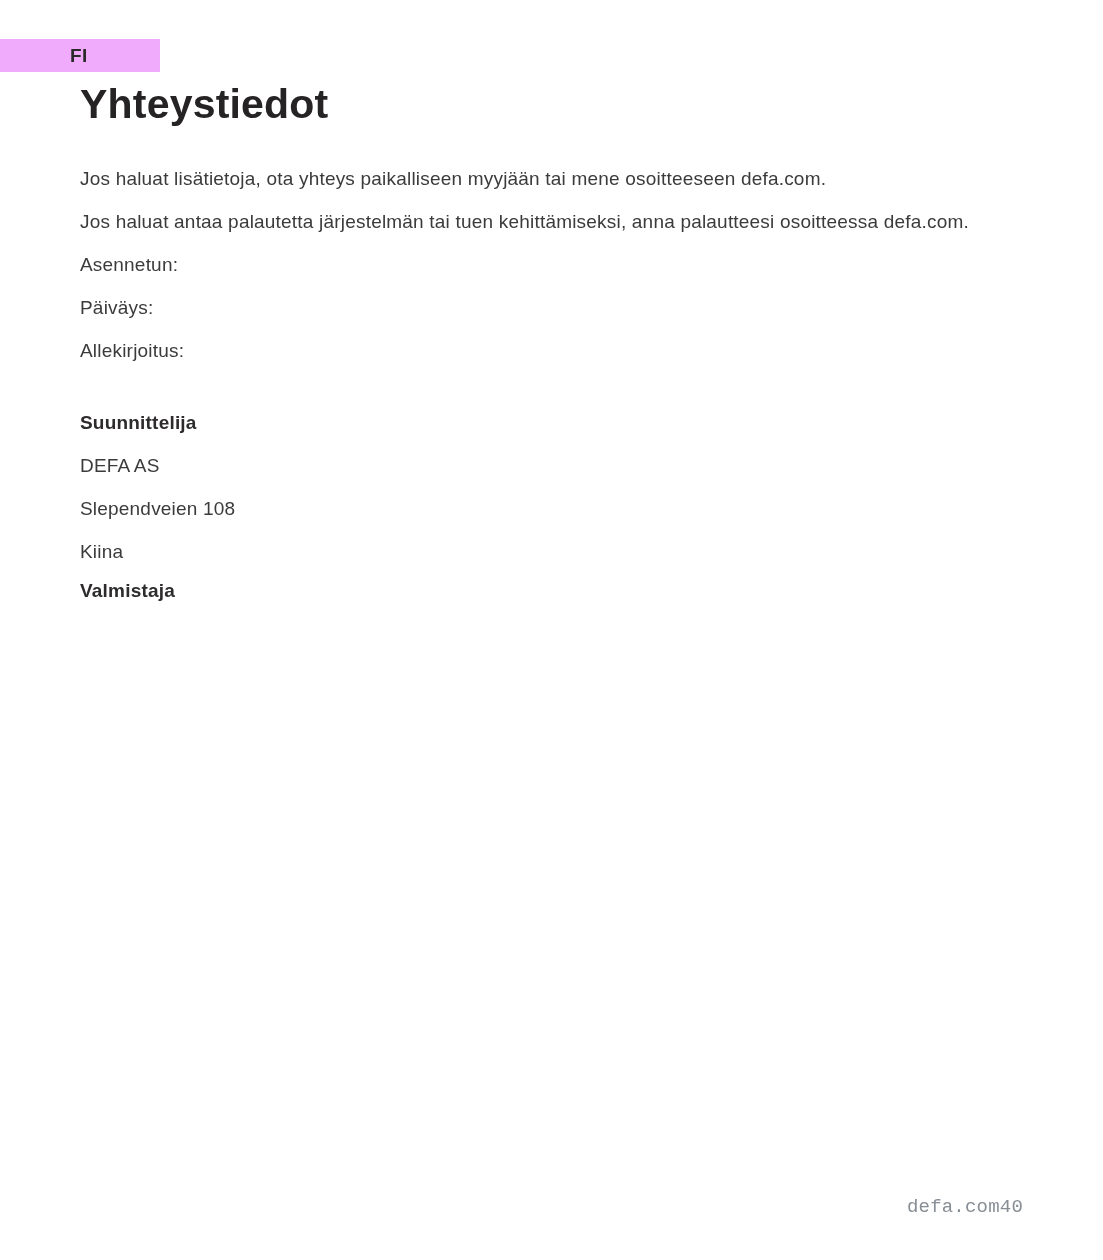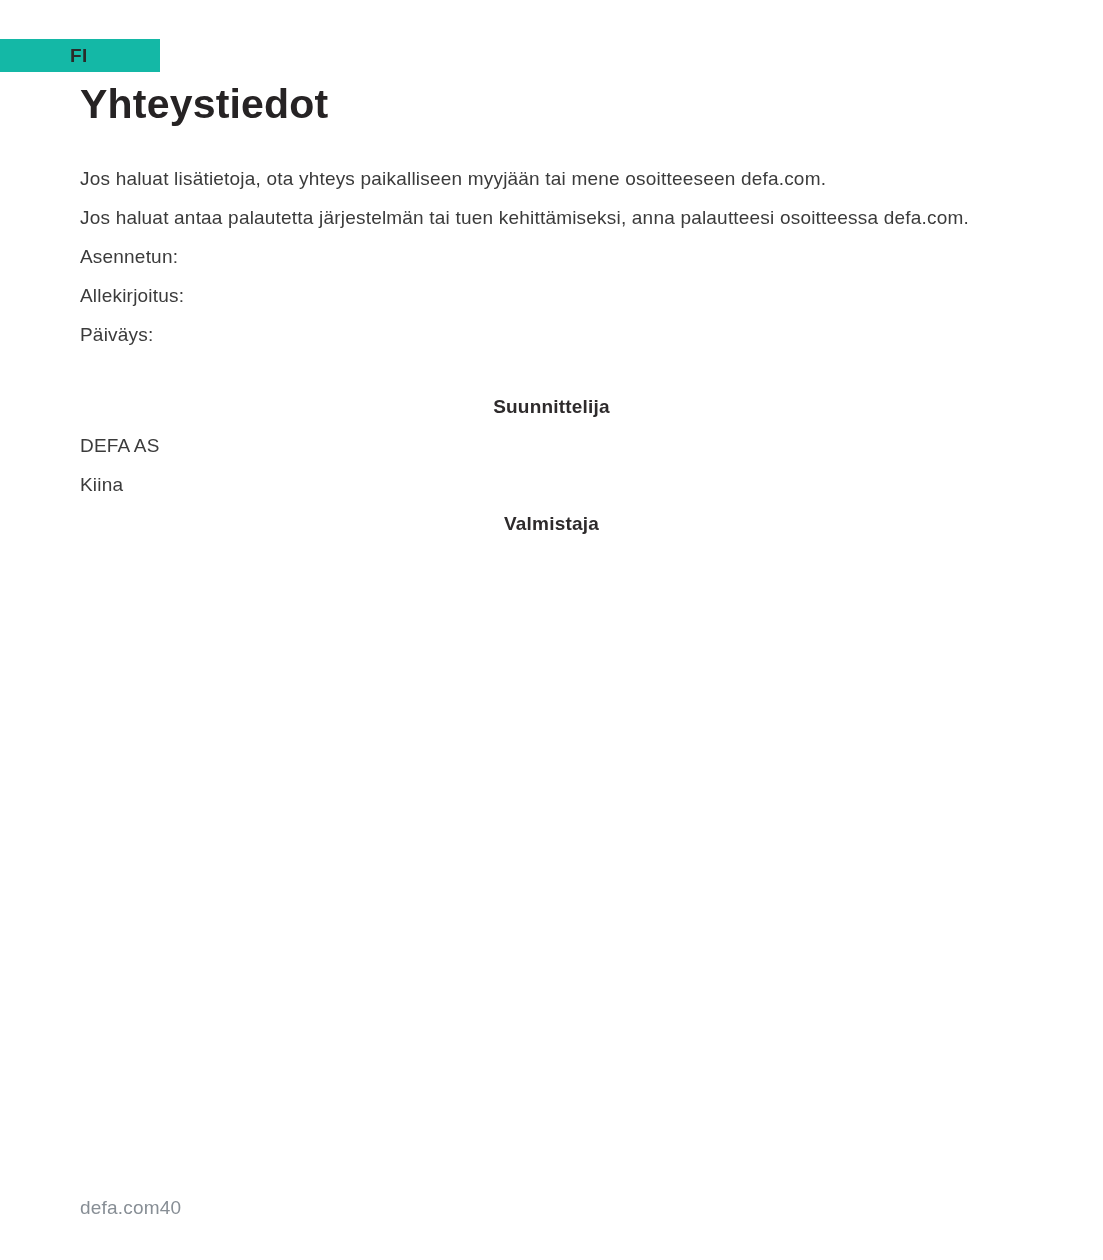--- a/index.html
+++ b/index.html
@@ -10,21 +10,21 @@
     font-family: "Liberation Sans", sans-serif;
     color: #3b3b3b;
     overflow: hidden;
   }
   .lang-tab {
     position: absolute;
     left: 0;
     top: 39px;
     width: 160px;
     height: 33px;
-    background: #14b8a6;
+    background: #f0abfc;
   }
   .lang-tab .lang-label {
     display: block;
     padding-left: 70px;
     line-height: 33px;
     font-size: 19px;
     font-weight: 600;
     color: #2a2a2a;
     letter-spacing: 0.5px;
   }
@@ -41,64 +41,65 @@
     font-weight: 700;
     color: #262324;
     letter-spacing: 0.2px;
     margin: 0 0 36px 0;
   }
   p.body-line {
     font-size: 19px;
     line-height: 27px;
     letter-spacing: 0.2px;
     color: #3b3b3b;
-    margin: 0 0 12px 0;
+    margin: 16px 0 12px 0;
   }
   .section-heading {
     font-size: 19px;
     line-height: 27px;
     letter-spacing: 0.2px;
     font-weight: 700;
     color: #2e2b2c;
     margin: 0 0 12px 0;
-    text-align: center;
   }
   .section-heading.designer { margin-top: 45px; }
   .footer {
     position: absolute;
     left: 80px;
     right: 80px;
     top: 1194px;
     display: flex;
-    justify-content: flex-start;
+    justify-content: flex-end;
     font-size: 19px;
     line-height: 27px;
     letter-spacing: 0.2px;
     color: #878e95;
+    font-family: Liberation Mono, monospace;
   }
 </style>
 </head>
 <body>
 
 <div class="lang-tab">
   <span class="lang-label">FI</span>
 </div>
 
 <div class="content">
   <h1 class="page-title">Yhteystiedot</h1>
 
   <p class="body-line">Jos haluat lisätietoja, ota yhteys paikalliseen myyjään tai mene osoitteeseen defa.com.</p>
   <p class="body-line">Jos haluat antaa palautetta järjestelmän tai tuen kehittämiseksi, anna palautteesi osoitteessa defa.com.</p>
   <p class="body-line">Asennetun:</p>
+  <p class="body-line">Päiväys:</p>
   <p class="body-line">Allekirjoitus:</p>
-  <p class="body-line">Päiväys:</p>
 
   <div>
     <p class="section-heading designer">Suunnittelija</p>
     <p class="body-line">DEFA AS</p>
+    <p class="body-line">Slependveien 108</p>
     <p class="body-line">Kiina</p>
   </div>
 
   <div>
     <p class="section-heading">Valmistaja</p>
   </div>
 </div>
 
 <div class="footer">
   <span>defa.com</span>

